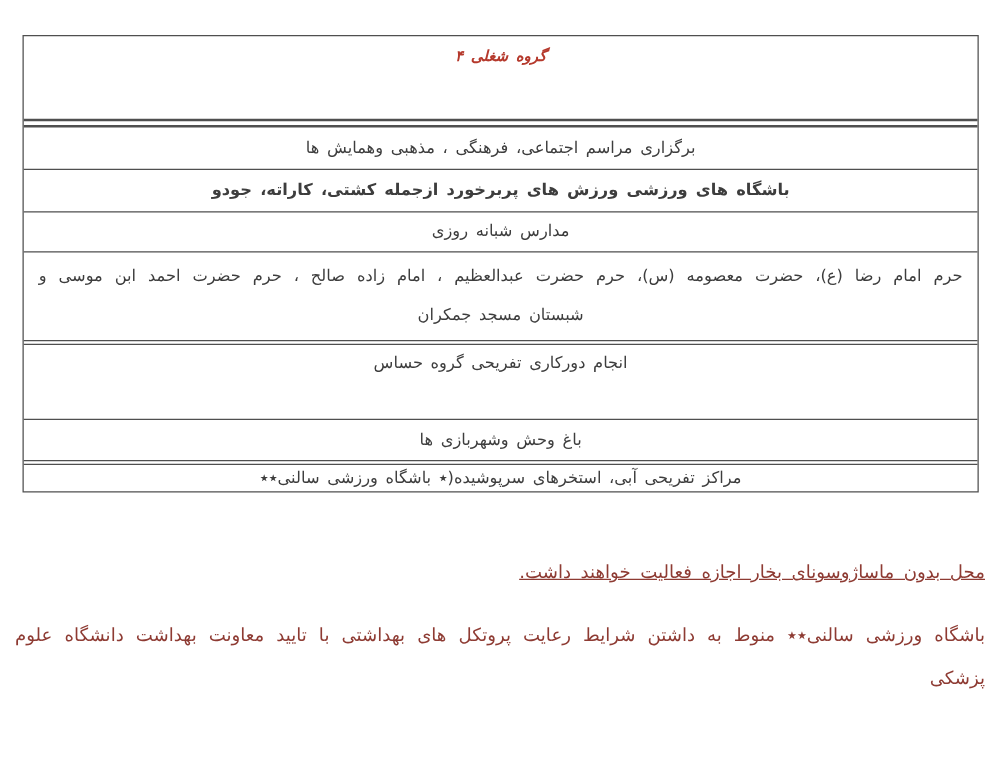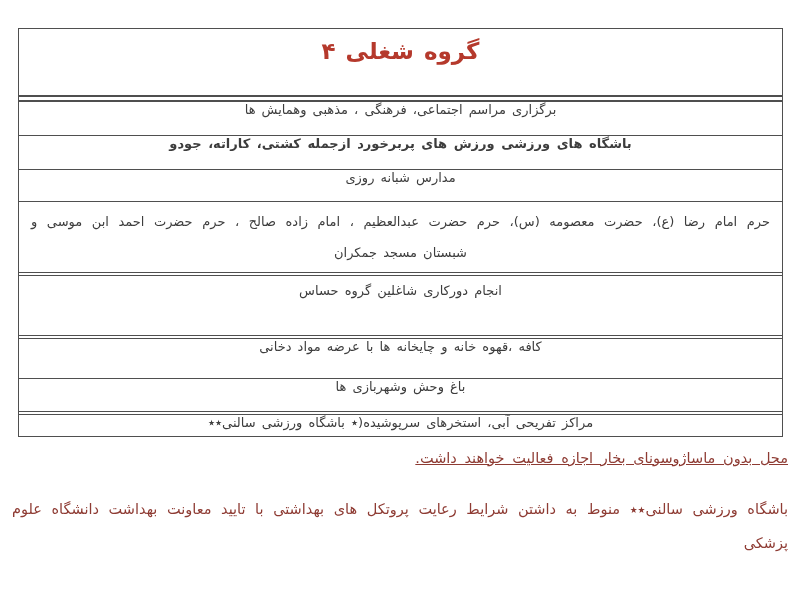--- a/index.html
+++ b/index.html
@@ -11,25 +11,25 @@
   .page{position:relative;width:800px;height:609px;background:#fff;direction:rtl;}
 
   
   .jtable{
     position:absolute;top:28px;left:18px;width:765px;
     border:1px solid #4f4f4f;box-sizing:border-box;background:#fff;
   }
   .row{
     box-sizing:border-box;width:100%;
     color:#3d3d3d;font-size:13px;word-spacing:2px;
-    display:flex;justify-content:center;
+    display:flex;align-items:center;justify-content:center;
     padding:0 10px;
   }
   .row-title{height:66px;align-items:flex-start;padding-top:9px;}
-  .title-text{font-size:23px;font-weight:bold;letter-spacing:0;}
+  .title-text{font-size:12px;font-weight:bold;letter-spacing:0;font-style:italic;}
   .sep1{border-top:1px solid #4f4f4f;}
   .sep-dd{border-top:7px double #4f4f4f;}
   .sep-d{border-top:4px double #4f4f4f;}
   .r0{height:40px;}
   .r1{height:34px;font-weight:bold;}
   .r2{height:71px;display:block;padding:4px 12px 0 12px;}
   .r3{height:32px;}
   .r4{height:63px;align-items:flex-start;padding-top:7px;}
   .r5{height:43px;}
   .r6{height:33px;}
@@ -71,26 +71,23 @@
     <div class="row r3 sep1">
       <span>مدارس شبانه روزی</span>
     </div>
 
     <div class="row r2 sep1">
       <span class="line stretch">حرم امام رضا (ع)، حضرت معصومه (س)، حرم حضرت عبدالعظیم ، امام زاده صالح ، حرم حضرت احمد ابن موسی و</span>
       <span class="line center">شبستان مسجد جمکران</span>
     </div>
 
     <div class="row r4 sep-d">
-      <span>انجام دورکاری شاغلین گروه حساس</span>
+      <span>انجام دورکاری تفریحی گروه حساس</span>
     </div>
 
-    <div class="row r5 sep-d">
-      <span>کافه ،قهوه خانه و چایخانه ها با عرضه مواد دخانی</span>
-    </div>
 
     <div class="row r6 sep1">
       <span>باغ وحش وشهربازی ها</span>
     </div>
 
     <div class="row r7 sep-d">
       <span>مراکز تفریحی آبی، استخرهای سرپوشیده(٭ باشگاه ورزشی سالنی٭٭</span>
     </div>
 
   </div>

